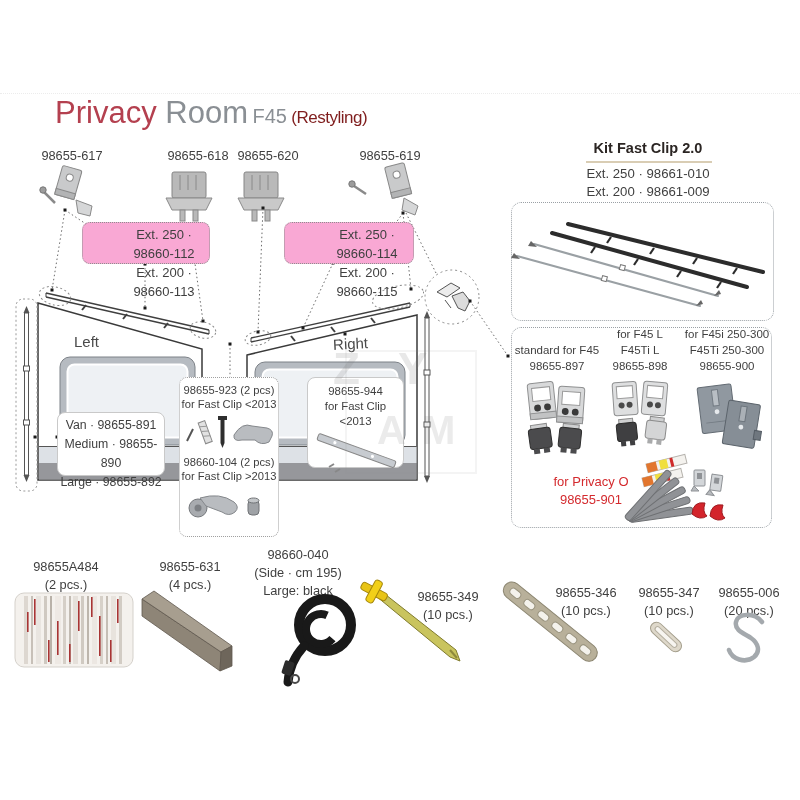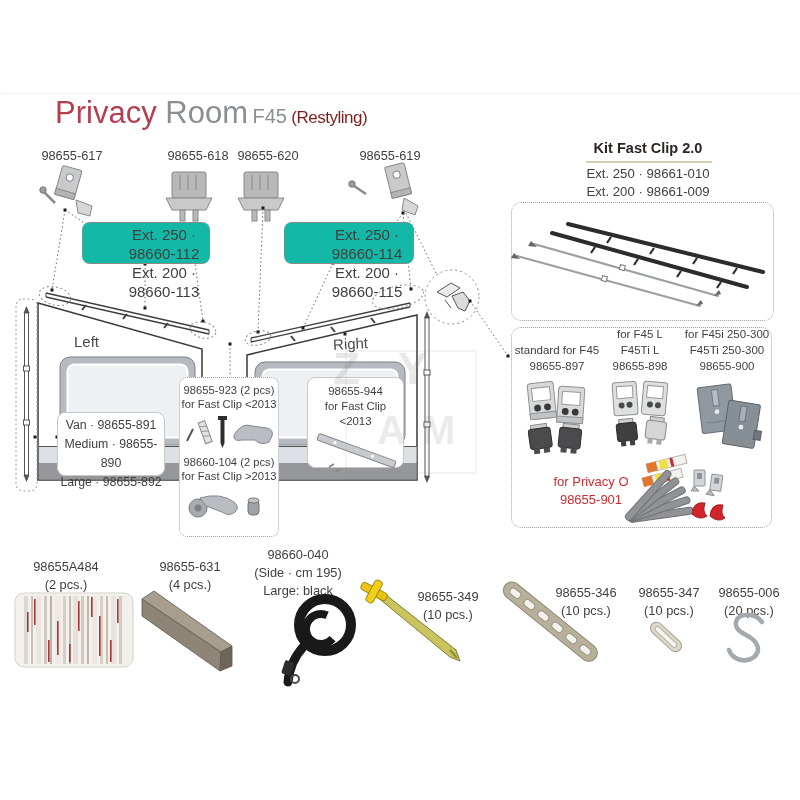--- a/index.html
+++ b/index.html
@@ -7,22 +7,22 @@
        font-family:"Liberation Sans", sans-serif;color:#3f3f3f;overflow:hidden;}
   .abs{position:absolute;}
   .ctr{text-align:center;transform:translateX(-50%);}
   .pl{font-size:12.8px;width:110px;}
   .bl{font-size:12.8px;width:130px;line-height:18px;}
   .kitcol{font-size:11.5px;width:100px;line-height:15px;}
   .box{background:#fff;border-radius:8px;text-align:center;box-sizing:border-box;}
   .solidbox{border:1px solid #c9c9c9;}
   .dotbox{border:1px dotted #a0a0a0;}
   .dashframe{border:1.3px dotted #9aa0a5;border-radius:10px;background:transparent;}
-  .extbox{border:1.4px dotted #8f8f8f;border-radius:8px;background:#14b8a6;
-          font-size:15px;line-height:19px;text-align:center;padding-top:2px;box-sizing:border-box;padding-left:36px;}
+  .extbox{border:1.4px dotted #8f8f8f;border-radius:8px;background:#f9a8d4;
+          font-size:13px;line-height:19px;text-align:center;padding-top:2px;box-sizing:border-box;padding-left:36px;}
   .red{color:#d42a2e;}
   svg{display:block;}
   .wm{pointer-events:none;z-index:30;}
   .wm span{position:absolute;font-weight:700;}
 </style>
 </head>
 <body>
 
 <div class="abs" style="left:0;top:93px;width:800px;border-top:1px dotted #ececec;"></div>
 

